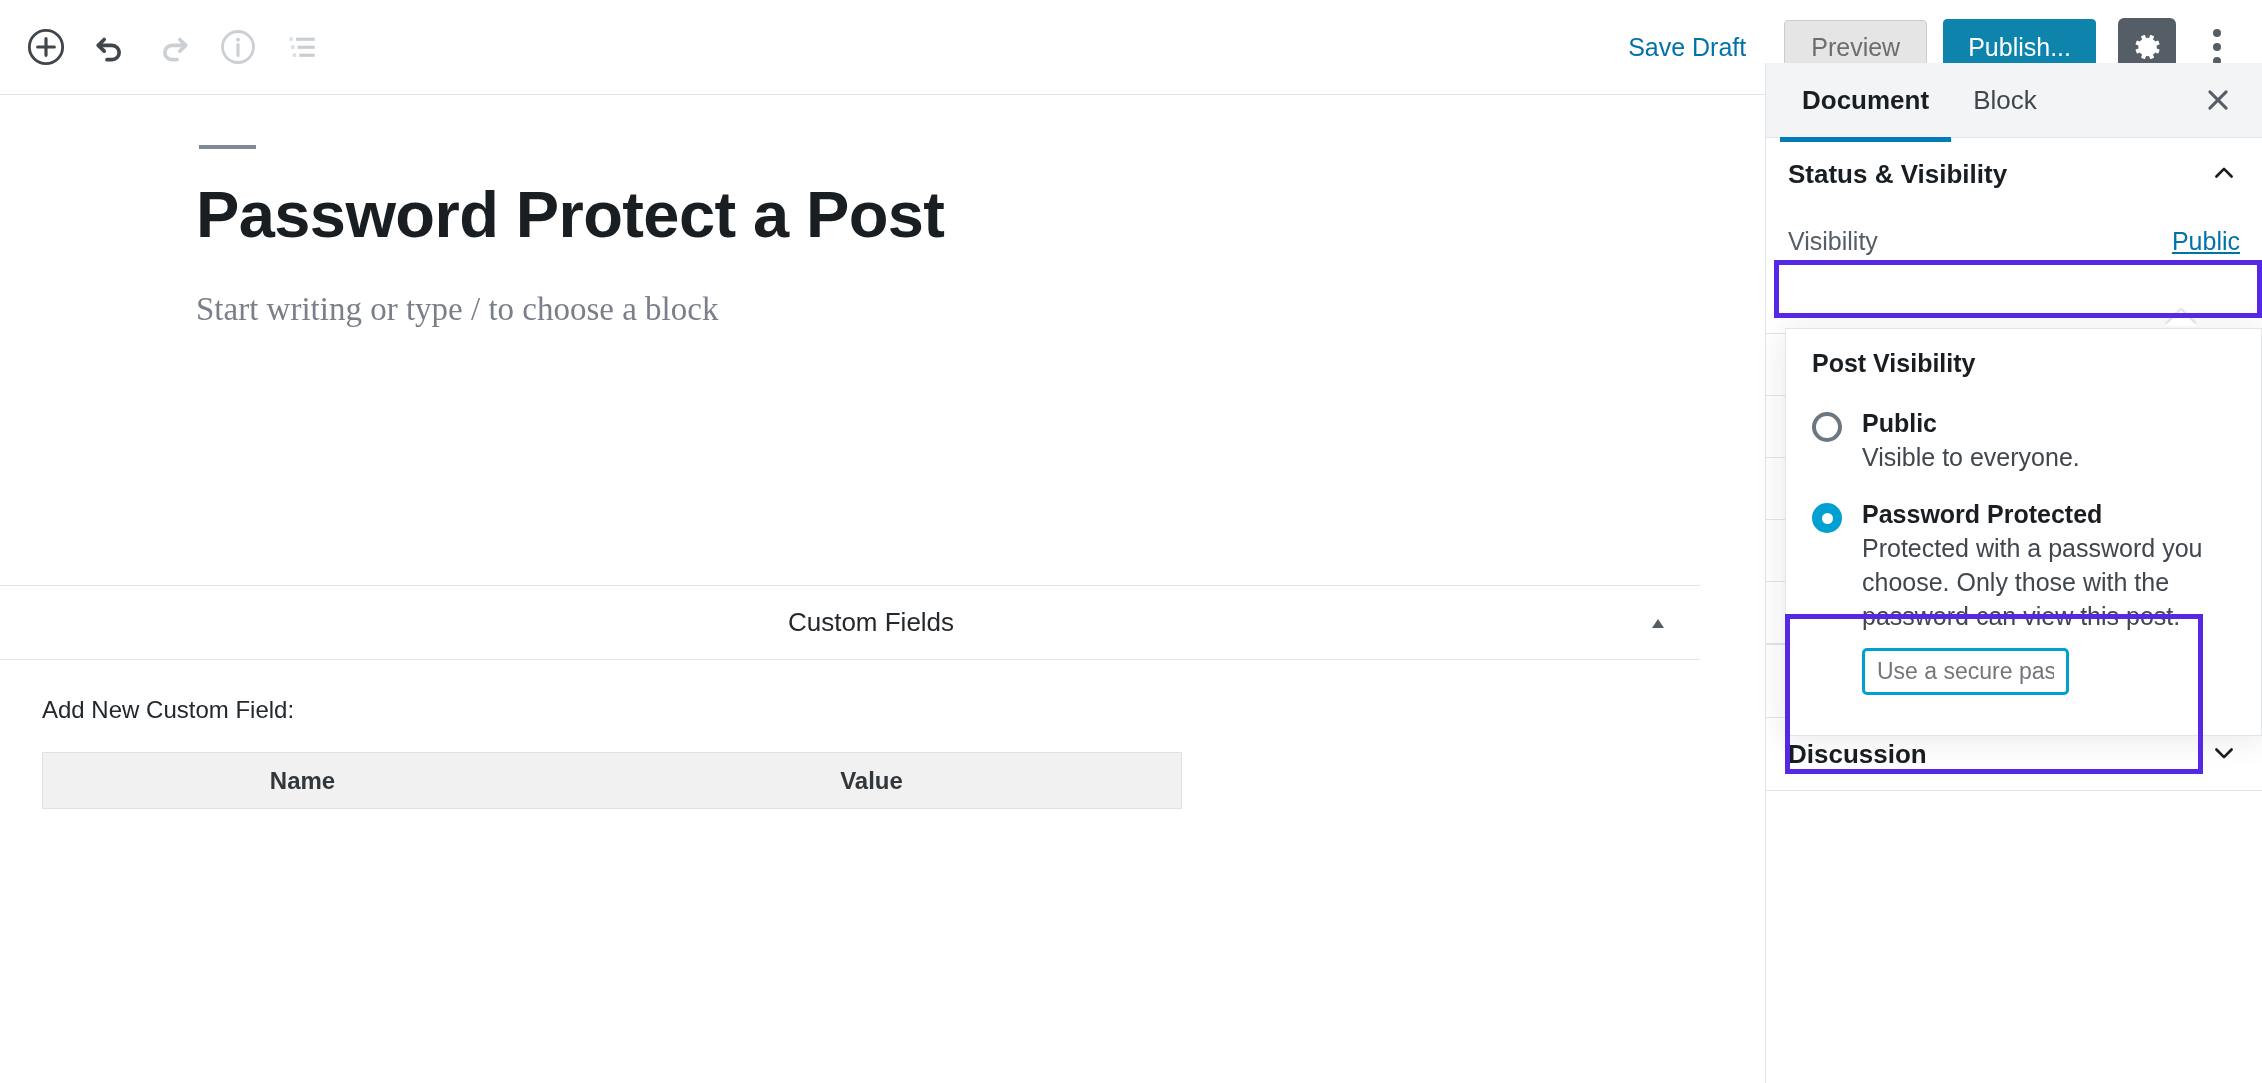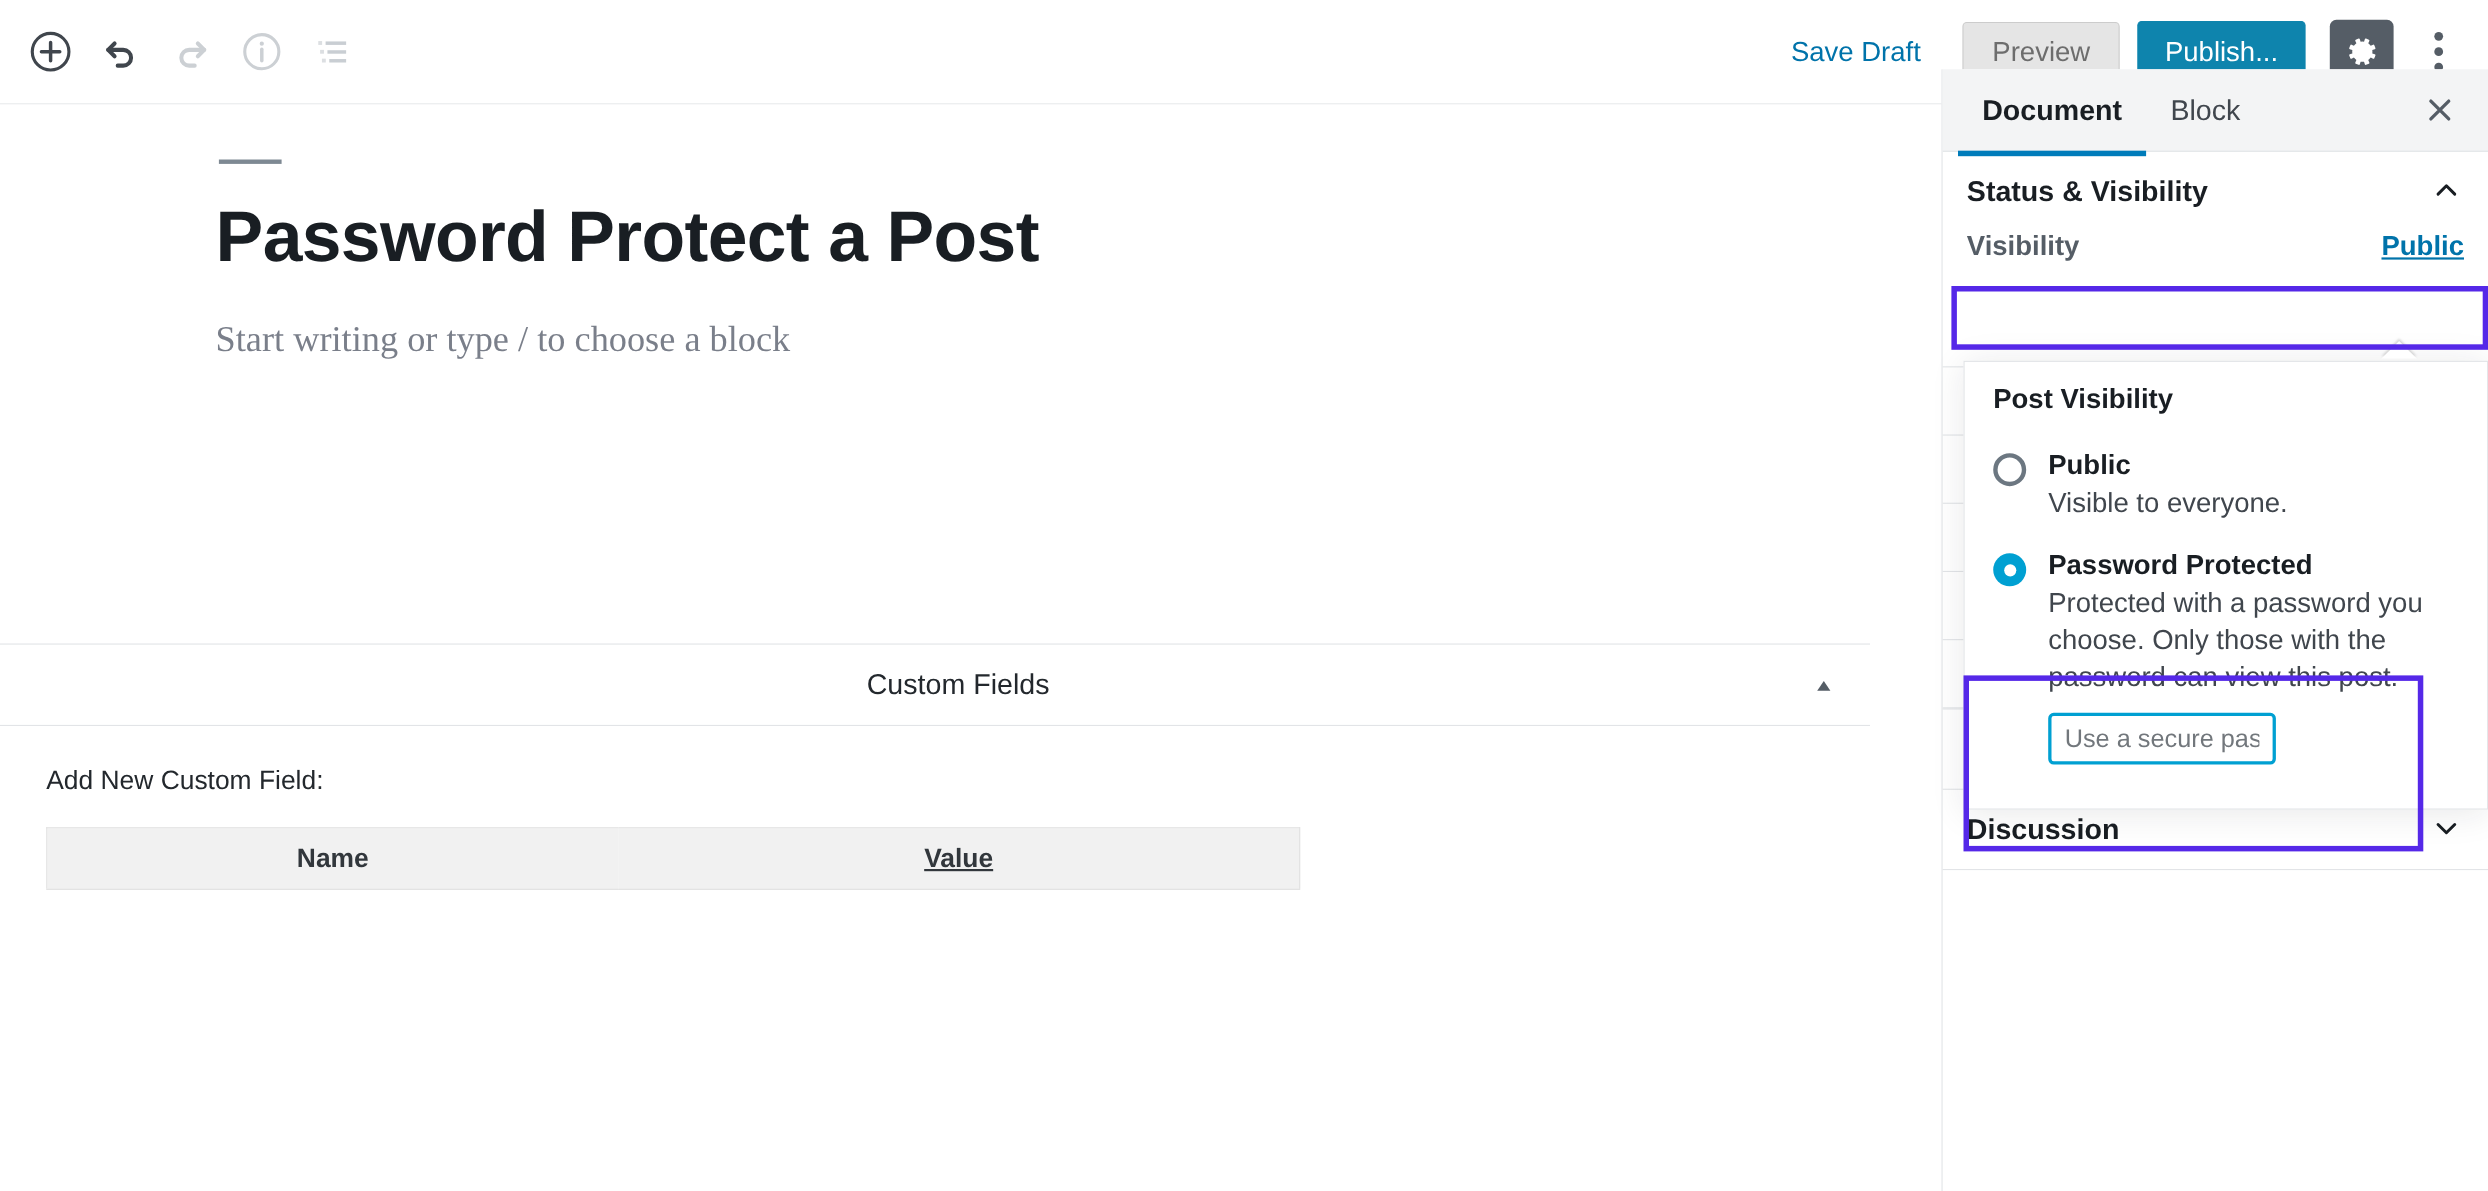--- a/index.html
+++ b/index.html
@@ -110,21 +110,21 @@
     margin-top: 28px; width: 1140px;
     border-collapse: collapse;
     border: 1px solid #e1e1e1;
   }
   .cf-table th {
     background: #f1f1f1; height: 56px;
     font-size: 24px; color: #32373c; font-weight: bold;
     border-bottom: 1px solid #e1e1e1;
   }
   .cf-th-name { width: 520px; }
-  .cf-th-value { width: 620px; text-decoration: underline; }
+  .cf-th-value { width: 620px; }
 
   
   .sidebar {
     position: absolute; top: 63px; left: 1765px;
     width: 497px; height: 1020px;
     background: #ffffff;
     border-left: 1px solid #e2e4e7;
   }
   .sb-tabs {
     position: relative; height: 75px;
@@ -156,24 +156,23 @@
   .sb-panel-head {
     height: 72px; display: flex; align-items: center;
     padding: 0 24px 0 22px; cursor: pointer;
     background: transparent; border: none; width: 100%;
     font-family: "Liberation Sans", sans-serif;
   }
   .sb-panel-title { font-size: 26px; font-weight: bold; color: #191e23; }
   .sb-panel-chev { margin-left: auto; }
 
   .vis-row {
-    display: flex; 
+    display: flex; align-items: center;
     height: 62px; padding: 0 22px;
     position: relative;
-    font-weight: bold;
   }
   .vis-label { font-size: 25px; color: #555d66; }
   .vis-value {
     margin-left: auto; font-size: 25px; color: #0073aa;
     text-decoration: underline; cursor: pointer;
   }
 
   
   .hl-visibility {
     position: absolute; left: 1774px; top: 260px;

